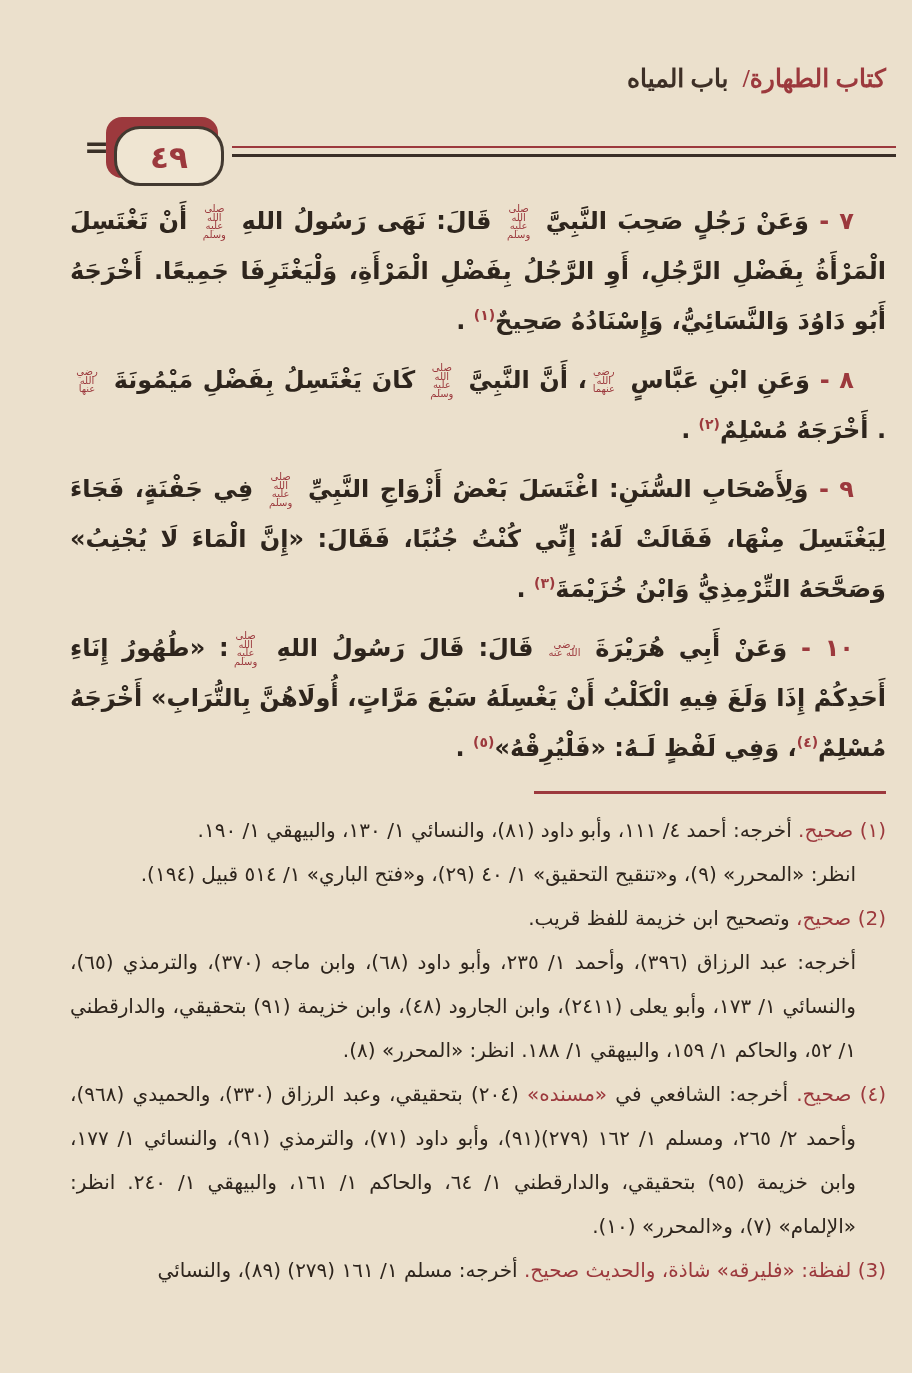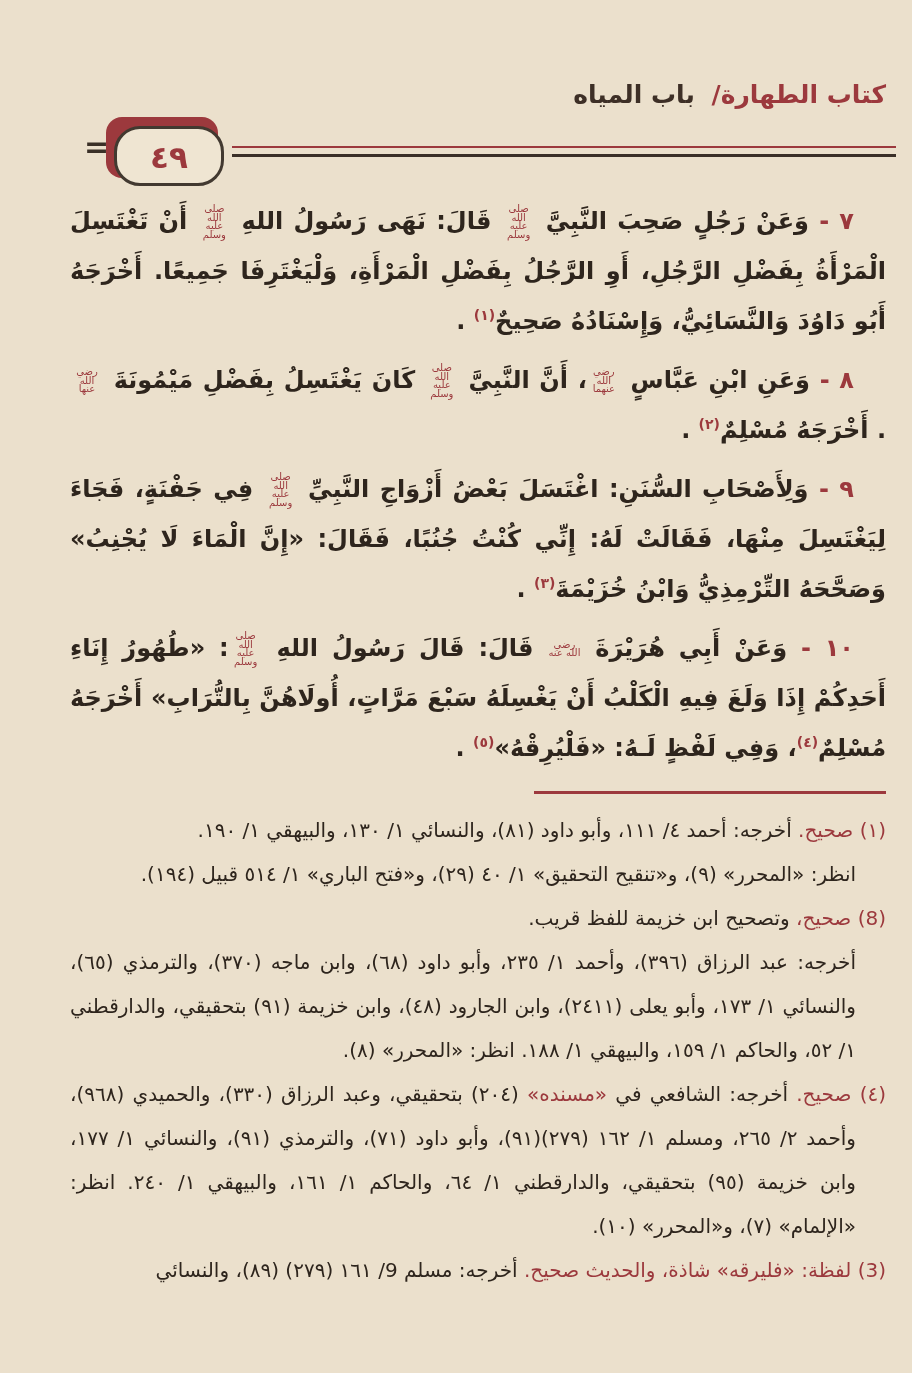--- a/index.html
+++ b/index.html
@@ -5,22 +5,22 @@
   html,body{margin:0;padding:0;}
   body{
     width:912px;height:1373px;position:relative;overflow:hidden;
     background:#ebe0cc;color:#2e251d;
     font-family:"DejaVu Sans",sans-serif;
   }
   .page{position:absolute;inset:0;direction:rtl;}
 
   
   .running-head{
-    position:absolute;top:80px;right:26px;
-    font-size:25px;font-weight:bold;white-space:nowrap;
+    position:absolute;top:64px;right:26px;
+    font-size:25px;font-weight:bold;white-space:nowrap;font-family:Liberation Serif, serif;
   }
   .running-head .book{color:#9c393d;}
   .running-head .chapter{color:#3d2f26;margin-right:8px;}
 
   
   .num-row{position:absolute;top:0;left:0;right:0;height:0;}
   .margin-tick{
     position:absolute;top:132px;left:84px;
     font-size:30px;font-weight:bold;color:#3a3027;line-height:30px;
   }
@@ -94,20 +94,20 @@
       <p><span class="seg-num">٨ - </span><span class="seg-text">وَعَنِ ابْنِ عَبَّاسٍ </span><span class="seg-hon">رضي الله عنهما</span><span class="seg-text">، أَنَّ النَّبِيَّ </span><span class="seg-saws">صلى الله عليه وسلم</span><span class="seg-text"> كَانَ يَغْتَسِلُ بِفَضْلِ مَيْمُونَةَ </span><span class="seg-hon">رضي الله عنها</span><span class="seg-text"> . أَخْرَجَهُ مُسْلِمٌ</span><span class="seg-sup">(٢)</span><span class="seg-text"> .</span></p>
       <p><span class="seg-num">٩ - </span><span class="seg-text">وَلِأَصْحَابِ السُّنَنِ: اغْتَسَلَ بَعْضُ أَزْوَاجِ النَّبِيِّ </span><span class="seg-saws">صلى الله عليه وسلم</span><span class="seg-text"> فِي جَفْنَةٍ، فَجَاءَ لِيَغْتَسِلَ مِنْهَا، فَقَالَتْ لَهُ: إِنِّي كُنْتُ جُنُبًا، فَقَالَ: «إِنَّ الْمَاءَ لَا يُجْنِبُ» وَصَحَّحَهُ التِّرْمِذِيُّ وَابْنُ خُزَيْمَةَ</span><span class="seg-sup">(٣)</span><span class="seg-text"> .</span></p>
       <p><span class="seg-num">١٠ - </span><span class="seg-text">وَعَنْ أَبِي هُرَيْرَةَ </span><span class="seg-hon">رضي الله عنه</span><span class="seg-text"> قَالَ: قَالَ رَسُولُ اللهِ </span><span class="seg-saws">صلى الله عليه وسلم</span><span class="seg-text">: «طُهُورُ إِنَاءِ أَحَدِكُمْ إِذَا وَلَغَ فِيهِ الْكَلْبُ أَنْ يَغْسِلَهُ سَبْعَ مَرَّاتٍ، أُولَاهُنَّ بِالتُّرَابِ» أَخْرَجَهُ مُسْلِمٌ</span><span class="seg-sup">(٤)</span><span class="seg-text">، وَفِي لَفْظٍ لَـهُ: «فَلْيُرِقْهُ»</span><span class="seg-sup">(٥)</span><span class="seg-text"> .</span></p>
     </div>
 
     <hr class="fn-divider">
 
     <div class="footnotes">
       <p><span class="seg-red">(١) صحيح.</span><span class="seg-text"> أخرجه: أحمد ٤/ ١١١، وأبو داود (٨١)، والنسائي ١/ ١٣٠، والبيهقي ١/ ١٩٠.
 انظر: «المحرر» (٩)، و«تنقيح التحقيق» ١/ ٤٠ (٢٩)، و«فتح الباري» ١/ ٥١٤ قبيل (١٩٤).</span></p>
-      <p><span class="seg-red">(8) صحيح،</span><span class="seg-text"> وتصحيح ابن خزيمة للفظ قريب.
+      <p><span class="seg-red">(2) صحيح،</span><span class="seg-text"> وتصحيح ابن خزيمة للفظ قريب.
 أخرجه: عبد الرزاق (٣٩٦)، وأحمد ١/ ٢٣٥، وأبو داود (٦٨)، وابن ماجه (٣٧٠)، والترمذي (٦٥)، والنسائي ١/ ١٧٣، وأبو يعلى (٢٤١١)، وابن الجارود (٤٨)، وابن خزيمة (٩١) بتحقيقي، والدارقطني ١/ ٥٢، والحاكم ١/ ١٥٩، والبيهقي ١/ ١٨٨. انظر: «المحرر» (٨).</span></p>
       <p><span class="seg-red">(٤) صحيح.</span><span class="seg-text"> أخرجه: الشافعي في </span><span class="seg-red">«مسنده»</span><span class="seg-text"> (٢٠٤) بتحقيقي، وعبد الرزاق (٣٣٠)، والحميدي (٩٦٨)، وأحمد ٢/ ٢٦٥، ومسلم ١/ ١٦٢ (٢٧٩)(٩١)، وأبو داود (٧١)، والترمذي (٩١)، والنسائي ١/ ١٧٧، وابن خزيمة (٩٥) بتحقيقي، والدارقطني ١/ ٦٤، والحاكم ١/ ١٦١، والبيهقي ١/ ٢٤٠. انظر: «الإلمام» (٧)، و«المحرر» (١٠).</span></p>
-      <p><span class="seg-red">(3) لفظة: «فليرقه» شاذة، والحديث صحيح.</span><span class="seg-text"> أخرجه: مسلم 9/ ١٦١ (٢٧٩) (٨٩)، والنسائي</span></p>
+      <p><span class="seg-red">(3) لفظة: «فليرقه» شاذة، والحديث صحيح.</span><span class="seg-text"> أخرجه: مسلم ١/ ١٦١ (٢٧٩) (٨٩)، والنسائي</span></p>
     </div>
 
   </div>
 </div>
 
 </body></html>

